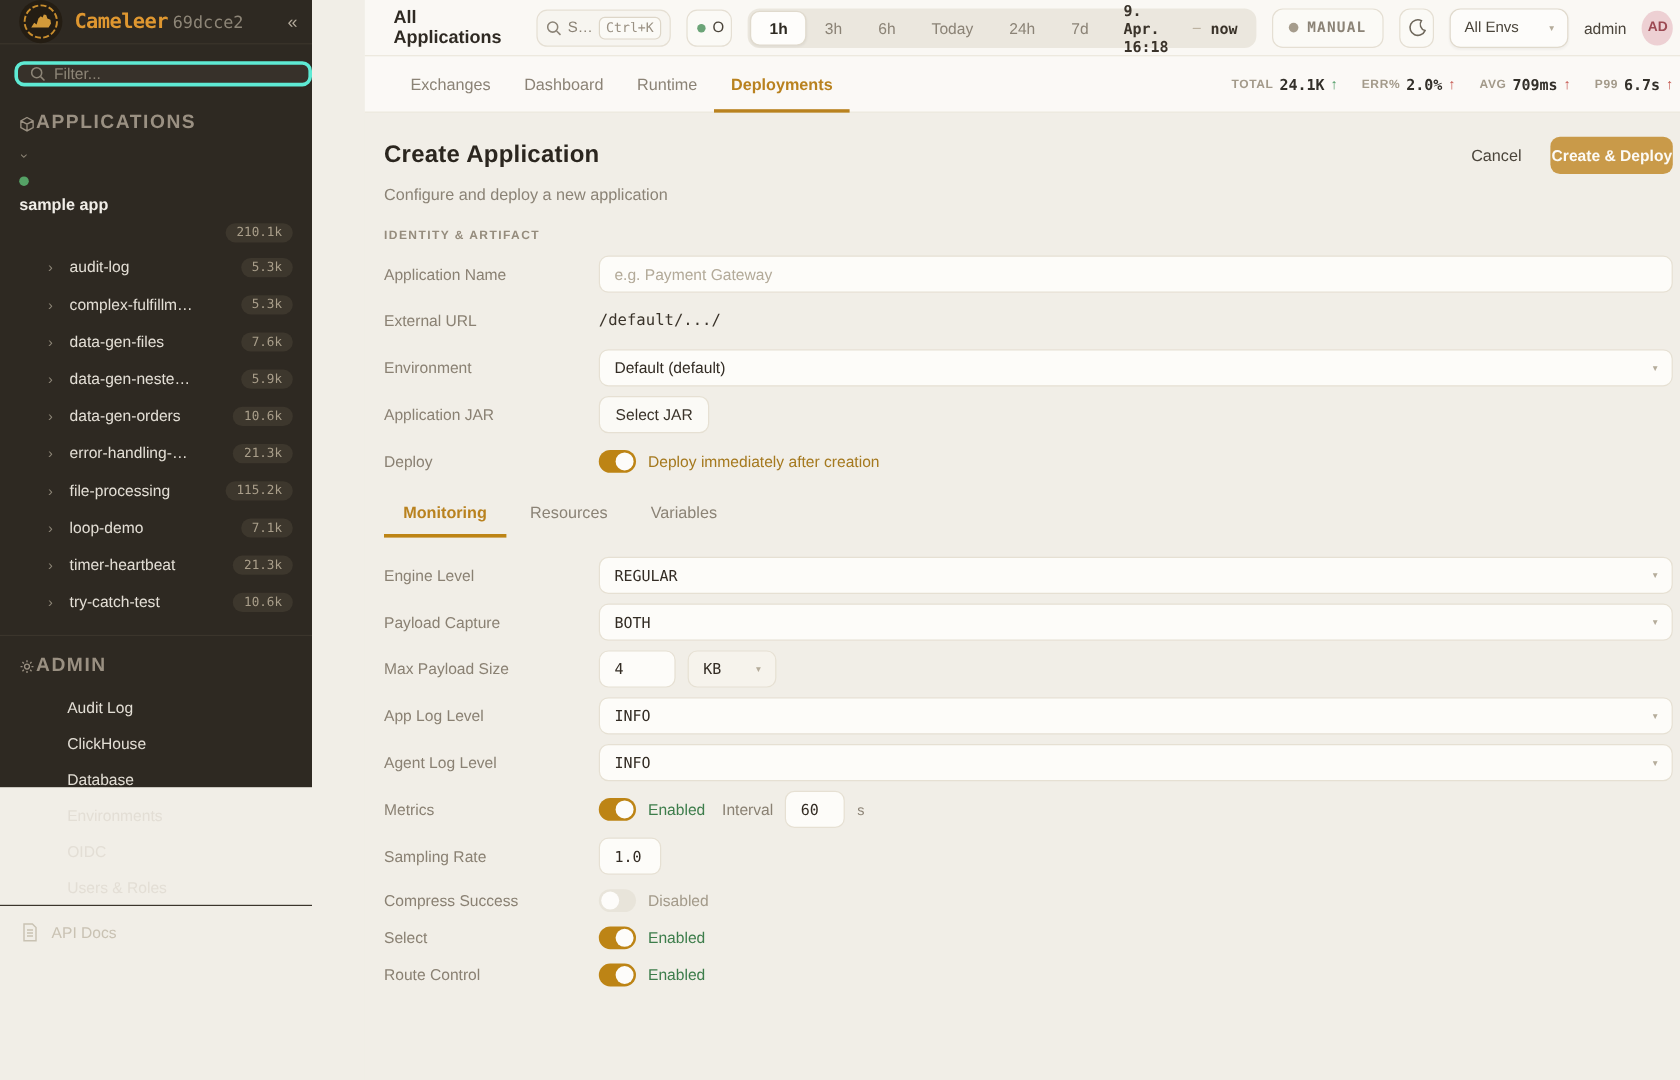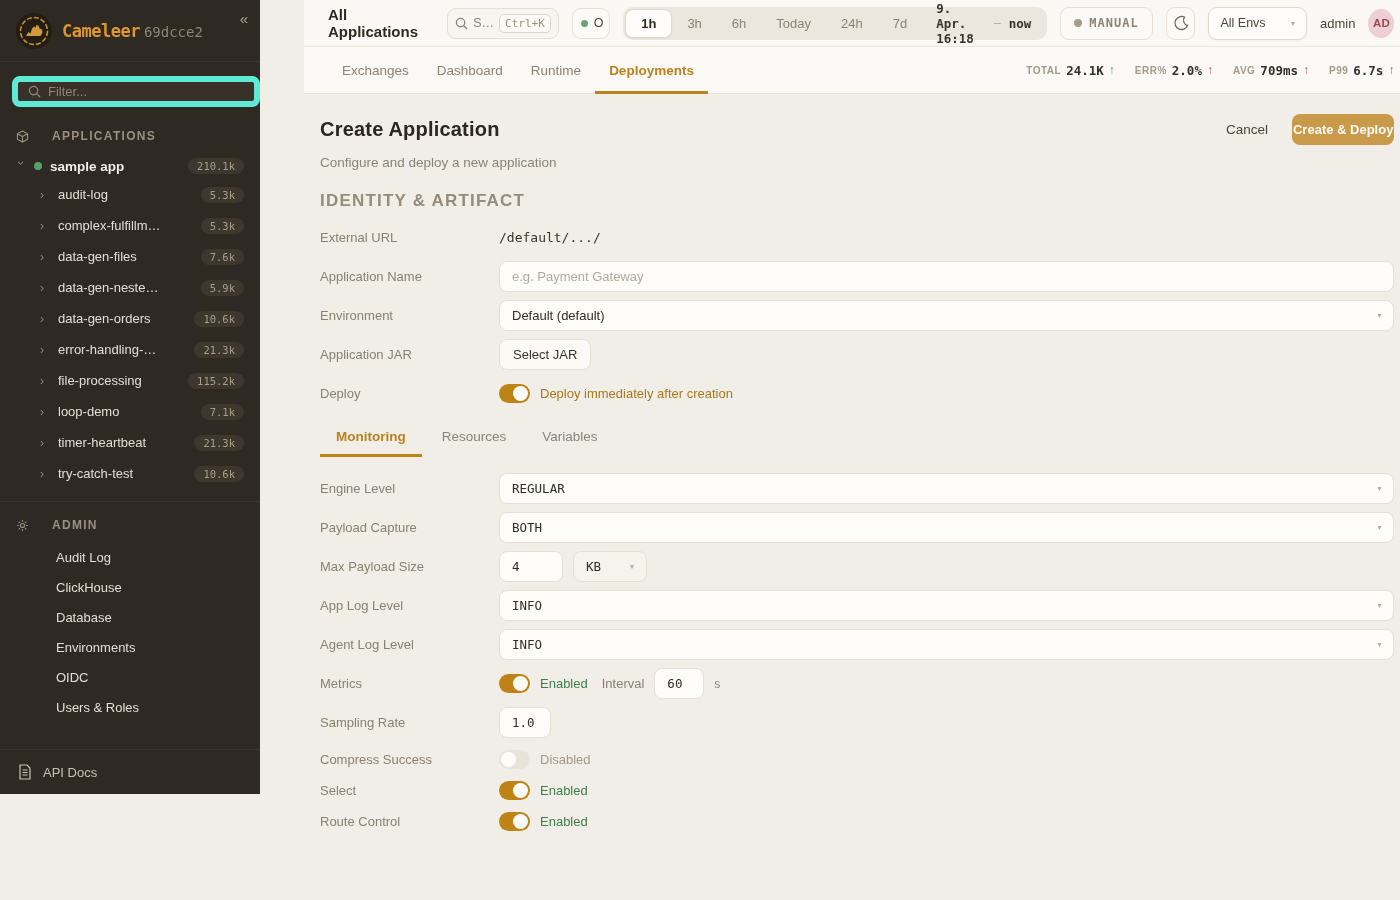--- a/index.html
+++ b/index.html
@@ -1,30 +1,30 @@
 <!DOCTYPE html>
 <html><head>
 <meta charset="utf-8">
 <style>
   * { margin:0; padding:0; box-sizing:border-box; }
   html,body { width:1400px; height:900px; overflow:hidden; }
   body { font-family:"Liberation Sans", sans-serif; display:flex; background:#f1eee7; color:#332c24; }
 
   
-  .sidebar { width:260px; min-width:260px; height:794px; background:#2e2922; color:#d8d2c8; display:flex; flex-direction:column; position:relative; }
+  .sidebar { width:260px; min-width:260px; height:656px; background:#2e2922; color:#d8d2c8; display:flex; flex-direction:column; position:relative; }
   .sb-header { height:62px; display:flex; align-items:center; gap:10px; padding:0 16px; border-bottom:1px solid #3b352c; position:relative; }
   .logo-badge { width:36px; height:36px; border-radius:50%; background:#241d13; display:flex; align-items:center; justify-content:center; flex:none; }
   .logo-title { font-family:"DejaVu Sans Mono", monospace; font-weight:bold; font-size:17px; color:#df9730; letter-spacing:-0.5px; }
   .logo-version { font-family:"DejaVu Sans Mono", monospace; font-size:14px; color:#8d8577; margin-left:4px; }
   .collapse-btn { position:absolute; top:10px; right:12px; color:#b4ab9c; font-size:15px; cursor:pointer; }
-  .sb-filter { margin:14px 0 10px 12px; height:31px; background:#37312a; border:6px solid #5eead4; border-radius:8px; display:flex; align-items:center; gap:7px; padding:0 10px; }
+  .sb-filter { margin:14px 0 10px 12px; height:31px; background:#37312a; border:3px solid #5eead4; border-radius:8px; display:flex; align-items:center; gap:7px; padding:0 10px; }
   .sb-filter .ph { color:#8d8577; font-size:13px; }
-  .sb-section-head { display:flex; align-items:center; gap:23px; color:#9a9082; font-size:12px; font-weight:bold; letter-spacing:1.3px; padding:0 16px; margin:12px 0 10px 0; }
+  .sb-section-head { display:flex; align-items:center; gap:1px; color:#9a9082; font-size:16px; font-weight:bold; letter-spacing:1.3px; padding:0 16px; margin:12px 0 10px 0; }
   .tree { padding:0 10px; }
-  .tree-root { display:flex; align-items:center; gap:8px; padding:5px 6px; border-radius:6px; cursor:pointer; }
+  .tree-root { display:flex; align-items:flex-start; gap:8px; padding:5px 6px; border-radius:6px; cursor:pointer;flex-direction:column; }
   .tree-root .name { font-size:13.5px; color:#f0ede7; font-weight:bold; }
   .chev { color:#8d8577; font-size:12px; line-height:1; width:10px; display:inline-block; }
   .chev.down { transform:rotate(90deg); }
   .gdot { width:8px; height:8px; border-radius:50%; background:#55a266; flex:none; }
   .badge { margin-left:auto; background:#3d372d; color:#a99e8a; font-family:"DejaVu Sans Mono", monospace; font-size:10.5px; padding:2px 9px; border-radius:10px; flex:none; }
   .tree-item { display:flex; align-items:center; gap:8px; height:31px; padding:0 6px 0 30px; border-radius:6px; cursor:pointer; }
   .tree-item .name { font-size:13px; color:#e3ded5; }
   .sb-divider { border-top:1px solid #3b352c; margin:12px 0 4px 0; }
   .admin-item { display:flex; align-items:center; height:30px; padding-left:40px; font-size:13px; color:#e3ded5; cursor:pointer;margin-left:16px; }
   .sb-bottom { margin-top:auto; border-top:1px solid #3b352c; padding:14px 18px; display:flex; align-items:center; gap:11px; color:#c9c2b3; font-size:13px; cursor:pointer; }
@@ -66,21 +66,21 @@
   .arrow-up.good { color:#4c9a63; }
   .arrow-up.bad { color:#c4554d; }
 
   .content { flex:1; background:#f1eee7; padding:20px 18px 0 16px; overflow:hidden; }
   .page-head { display:flex; align-items:center; }
   .page-title { font-size:20px; font-weight:bold; color:#2b261f; letter-spacing:0.2px; }
   .head-actions { margin-left:auto; display:flex; align-items:center; gap:16px; }
   .btn-cancel { font-size:13.5px; color:#4a443a; cursor:pointer; padding:6px 8px; }
   .btn-primary { background:#c99a49; color:#fcfaf5; font-size:13px; font-weight:bold; border-radius:8px; padding:8px 1px; cursor:pointer; }
   .page-sub { font-size:13.5px; color:#8b8376; margin-top:10px; }
-  .sec-label { font-size:17px; font-weight:bold; color:#958c7d; letter-spacing:1.2px; margin:21px 0 11px 0; }
+  .sec-label { font-size:10px; font-weight:bold; color:#958c7d; letter-spacing:1.2px; margin:21px 0 11px 0; }
 
   .frow { display:flex; align-items:center; margin-bottom:8px; min-height:31px; }
   .frow .flabel { width:179px; min-width:179px; font-size:13px; color:#8a8173; }
   .fctrl { flex:1; display:flex; align-items:center; }
   .inputbox { height:31px; border:1px solid #e6e0d3; border-radius:8px; background:#fdfcf9; display:flex; align-items:center; padding:0 12px; }
   .inputbox input { border:none; outline:none; background:transparent; font-size:13px; color:#332c24; width:100%; font-family:"Liberation Sans", sans-serif; }
   .inputbox input::placeholder { color:#b3aa99; }
   .inputbox input.mono-in { font-family:"DejaVu Sans Mono", monospace; font-size:12.5px; }
   .full { width:100%; }
   .selectbox { height:31px; border:1px solid #e6e0d3; border-radius:8px; background:#fdfcf9; display:flex; align-items:center; justify-content:space-between; padding:0 12px; cursor:pointer; width:100%; }
@@ -315,32 +315,32 @@
       <div class="head-actions">
         <span class="btn-cancel">Cancel</span>
         <span class="btn-primary">Create &amp; Deploy</span>
       </div>
     </div>
     <div class="page-sub">Configure and deploy a new application</div>
 
     <div class="sec-label">IDENTITY &amp; ARTIFACT</div>
 
     <div class="frow">
-      <span class="flabel">External URL</span>
-      <div class="fctrl">
-        <span class="mono-static">/default/.../</span>
-      </div>
-    </div>
-
-    <div class="frow">
       <span class="flabel">Application Name</span>
       <div class="fctrl">
         <div class="inputbox full">
           <input type="text" placeholder="e.g. Payment Gateway" style="">
         </div>
+      </div>
+    </div>
+
+    <div class="frow">
+      <span class="flabel">External URL</span>
+      <div class="fctrl">
+        <span class="mono-static">/default/.../</span>
       </div>
     </div>
 
     <div class="frow">
       <span class="flabel">Environment</span>
       <div class="fctrl">
         <div class="selectbox">
           <span class="val">Default (default)</span>
           <span class="caret">▾</span>
         </div>

